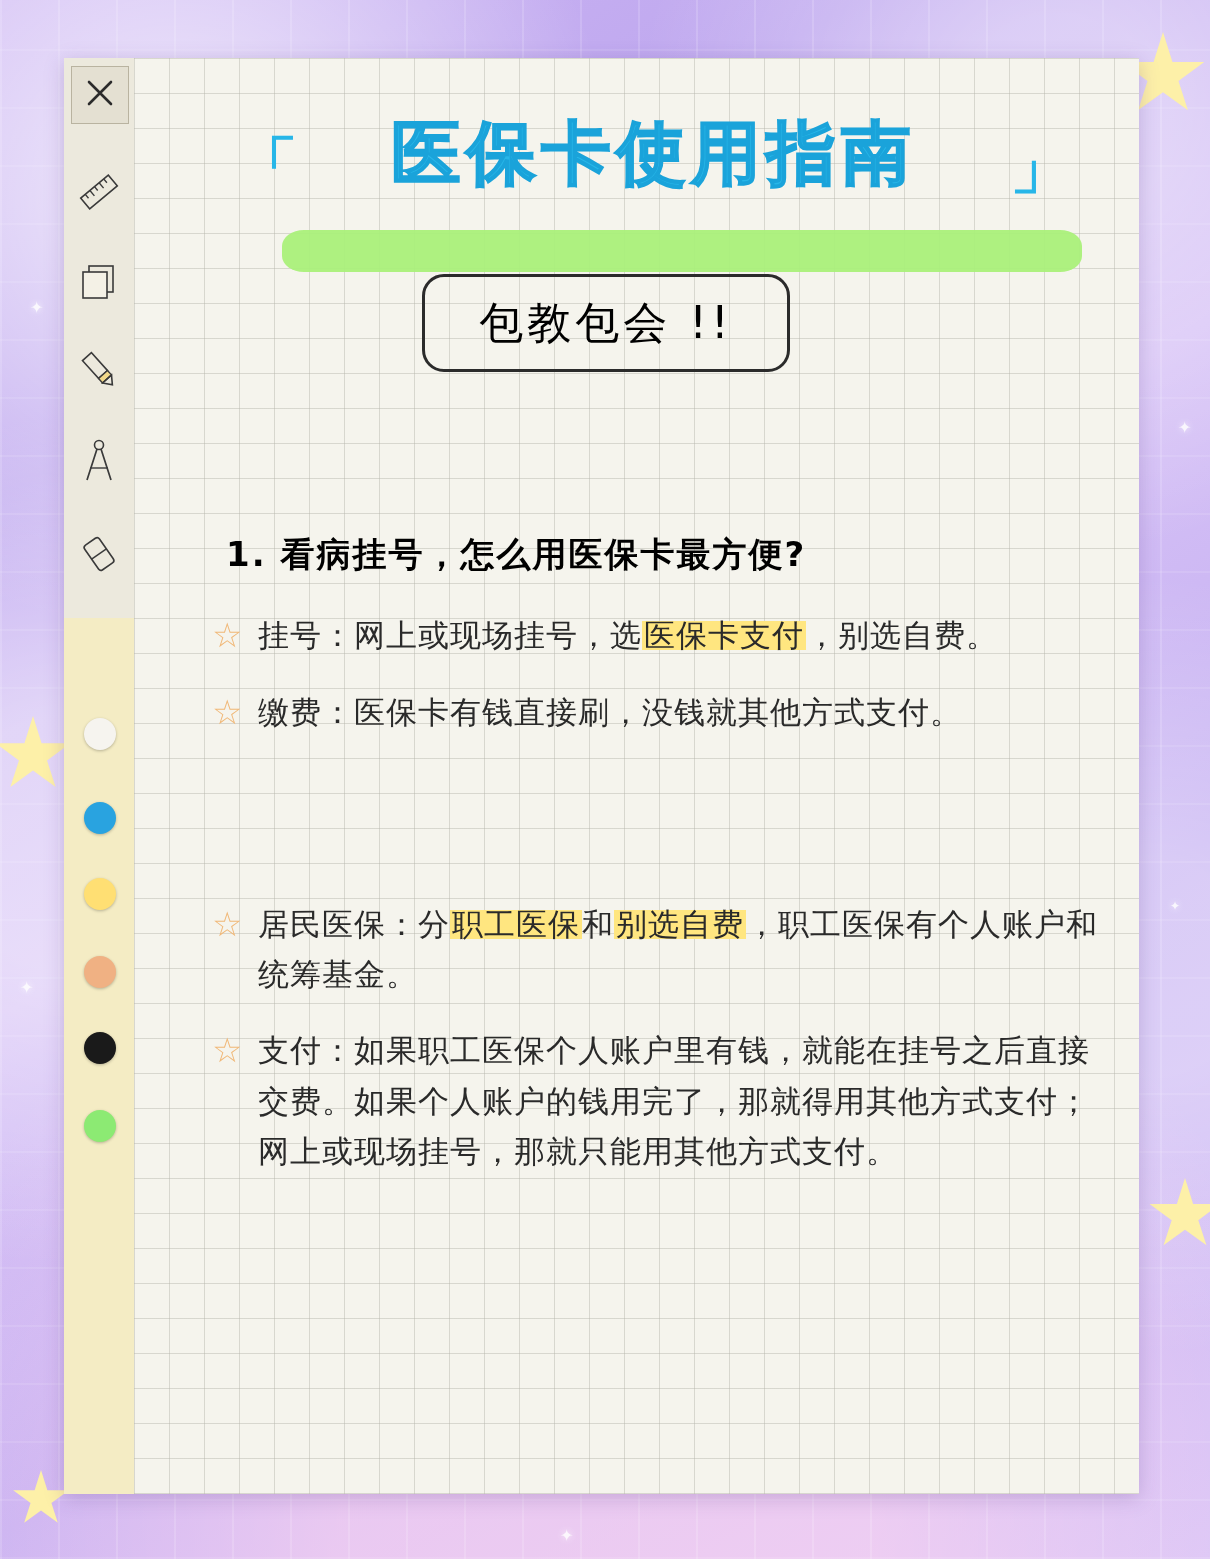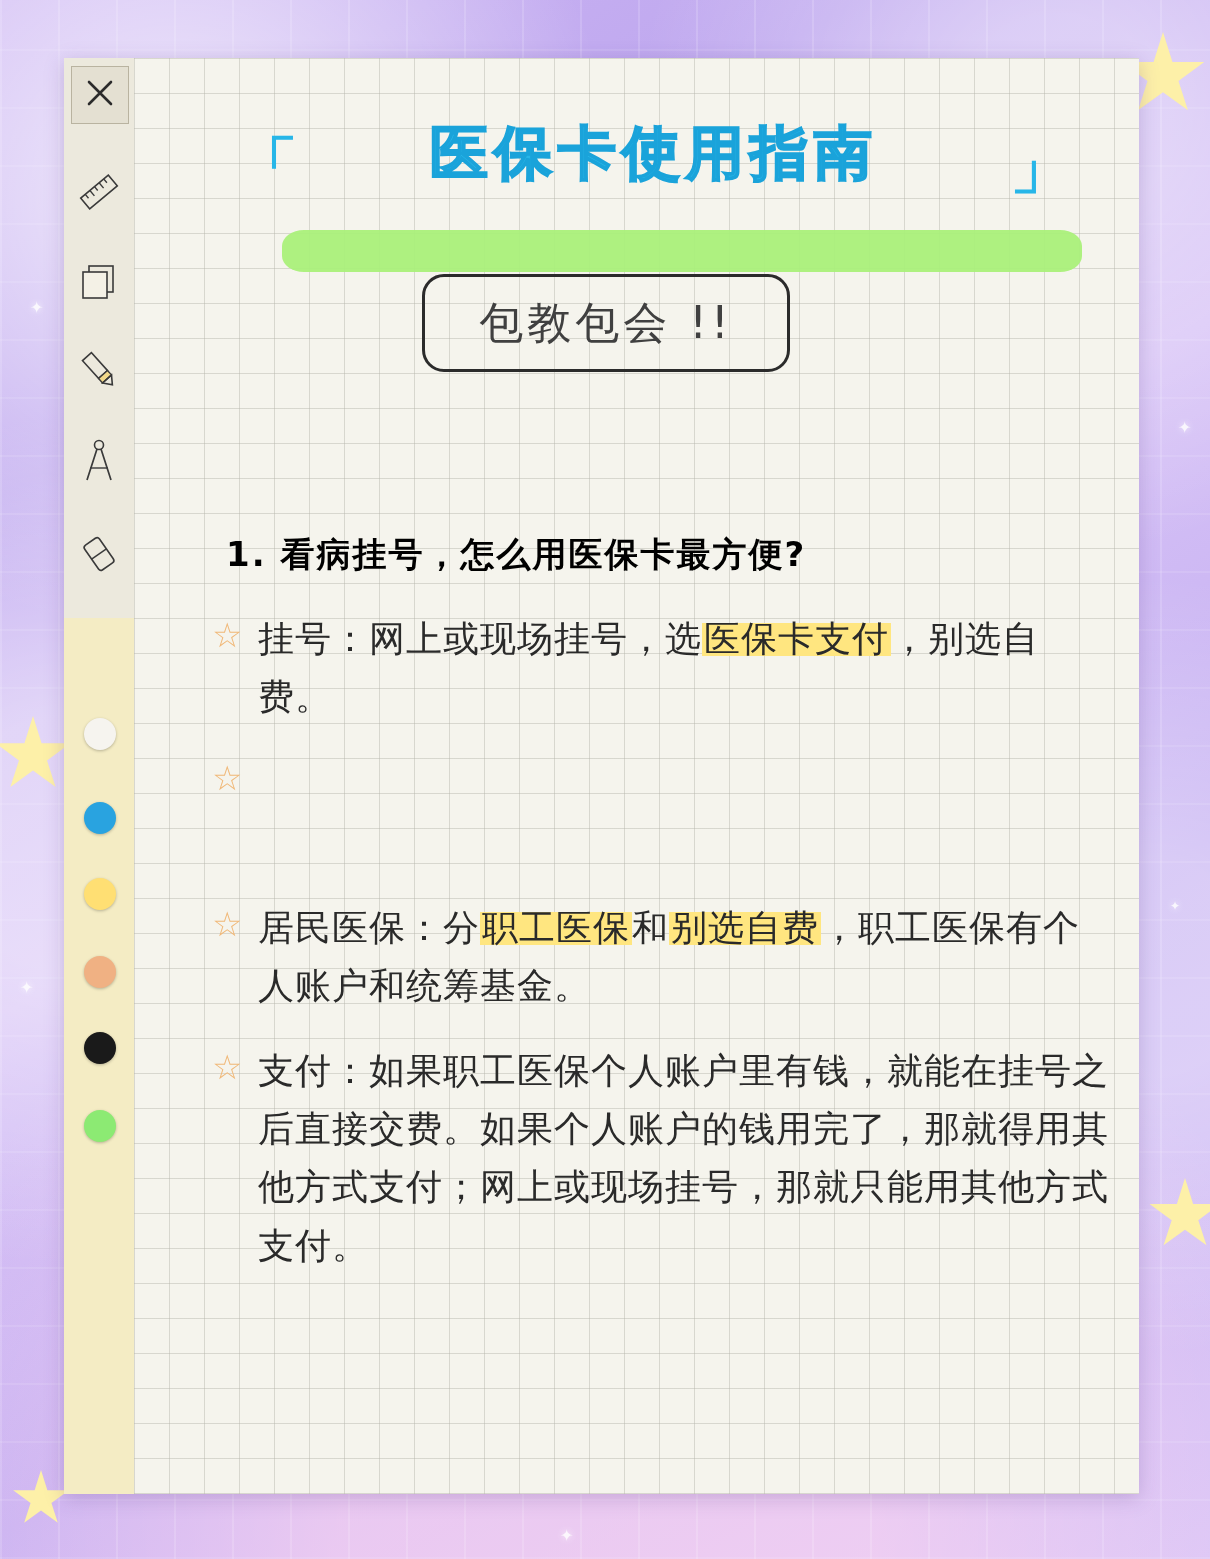--- a/index.html
+++ b/index.html
@@ -125,23 +125,23 @@
     left: 68px;
     top: 110px;
     width: 800px;
     height: 42px;
     background: #aaf07a;
     border-radius: 22px/16px;
     opacity: 0.95;
   }
   .title-text {
     position: relative;
-    font-family: Liberation Sans, sans-serif;
+    font-family: Liberation Mono, monospace;
     font-weight: bold;
-    font-size: 58px;
+    font-size: 69px;
     letter-spacing: 6px;
     color: #27b6e8;
     -webkit-text-stroke: 2px #1aa3da;
     line-height: 1.15;
   }
   .quote-mark {
     position: absolute;
     font-family: "DejaVu Sans", sans-serif;
     font-weight: bold;
     font-size: 62px;
@@ -159,21 +159,21 @@
     border: 3px solid #2b2b2b;
     border-radius: 22px;
     display: flex;
     align-items: center;
     justify-content: center;
   }
   .subtitle-text {
     font-family: "DejaVu Sans", sans-serif;
     font-size: 44px;
     letter-spacing: 4px;
-    color: #404040;
+    color: #000000;
   }
 
   
   .section {
     position: absolute;
     left: 148px;
     width: 900px;
   }
   .sec-head {
     position: relative;
@@ -204,21 +204,21 @@
   .bullet-star {
     flex: 0 0 auto;
     width: 46px;
     color: #f0b878;
     font-size: 34px;
     line-height: 1.5;
     text-align: left;
   }
   .bullet-text {
     font-family: "DejaVu Sans", sans-serif;
-    font-size: 36px;
+    font-size: 31px;
     line-height: 1.62;
     color: #2a2a2a;
     letter-spacing: 1px;
   }
   .hl-yellow {
     background: linear-gradient(transparent 12%, #ffe680 12%, #ffe680 92%, transparent 92%);
     padding: 0 2px;
   }
 
   
@@ -334,20 +334,21 @@
 
     <div class="bullet-row">
       <span class="bullet-star">☆</span>
       <span class="bullet-text">
         <span>挂号：网上或现场挂号，选</span><span class="hl-yellow">医保卡支付</span><span>，别选自费。</span>
       </span>
     </div>
 
     <div class="bullet-row">
       <span class="bullet-star">☆</span>
+      <span class="bullet-text">缴费：医保卡有钱直接刷，没钱就其他方式支付。</span>
     </div>
   </div>
 
   <div class="section" id="section-2">
 
     <div class="bullet-row">
       <span class="bullet-star">☆</span>
       <span class="bullet-text">
         <span>居民医保：分</span><span class="hl-yellow">职工医保</span><span>和</span><span class="hl-yellow">别选自费</span><span>，职工医保有个人账户和统筹基金。</span>
       </span>

